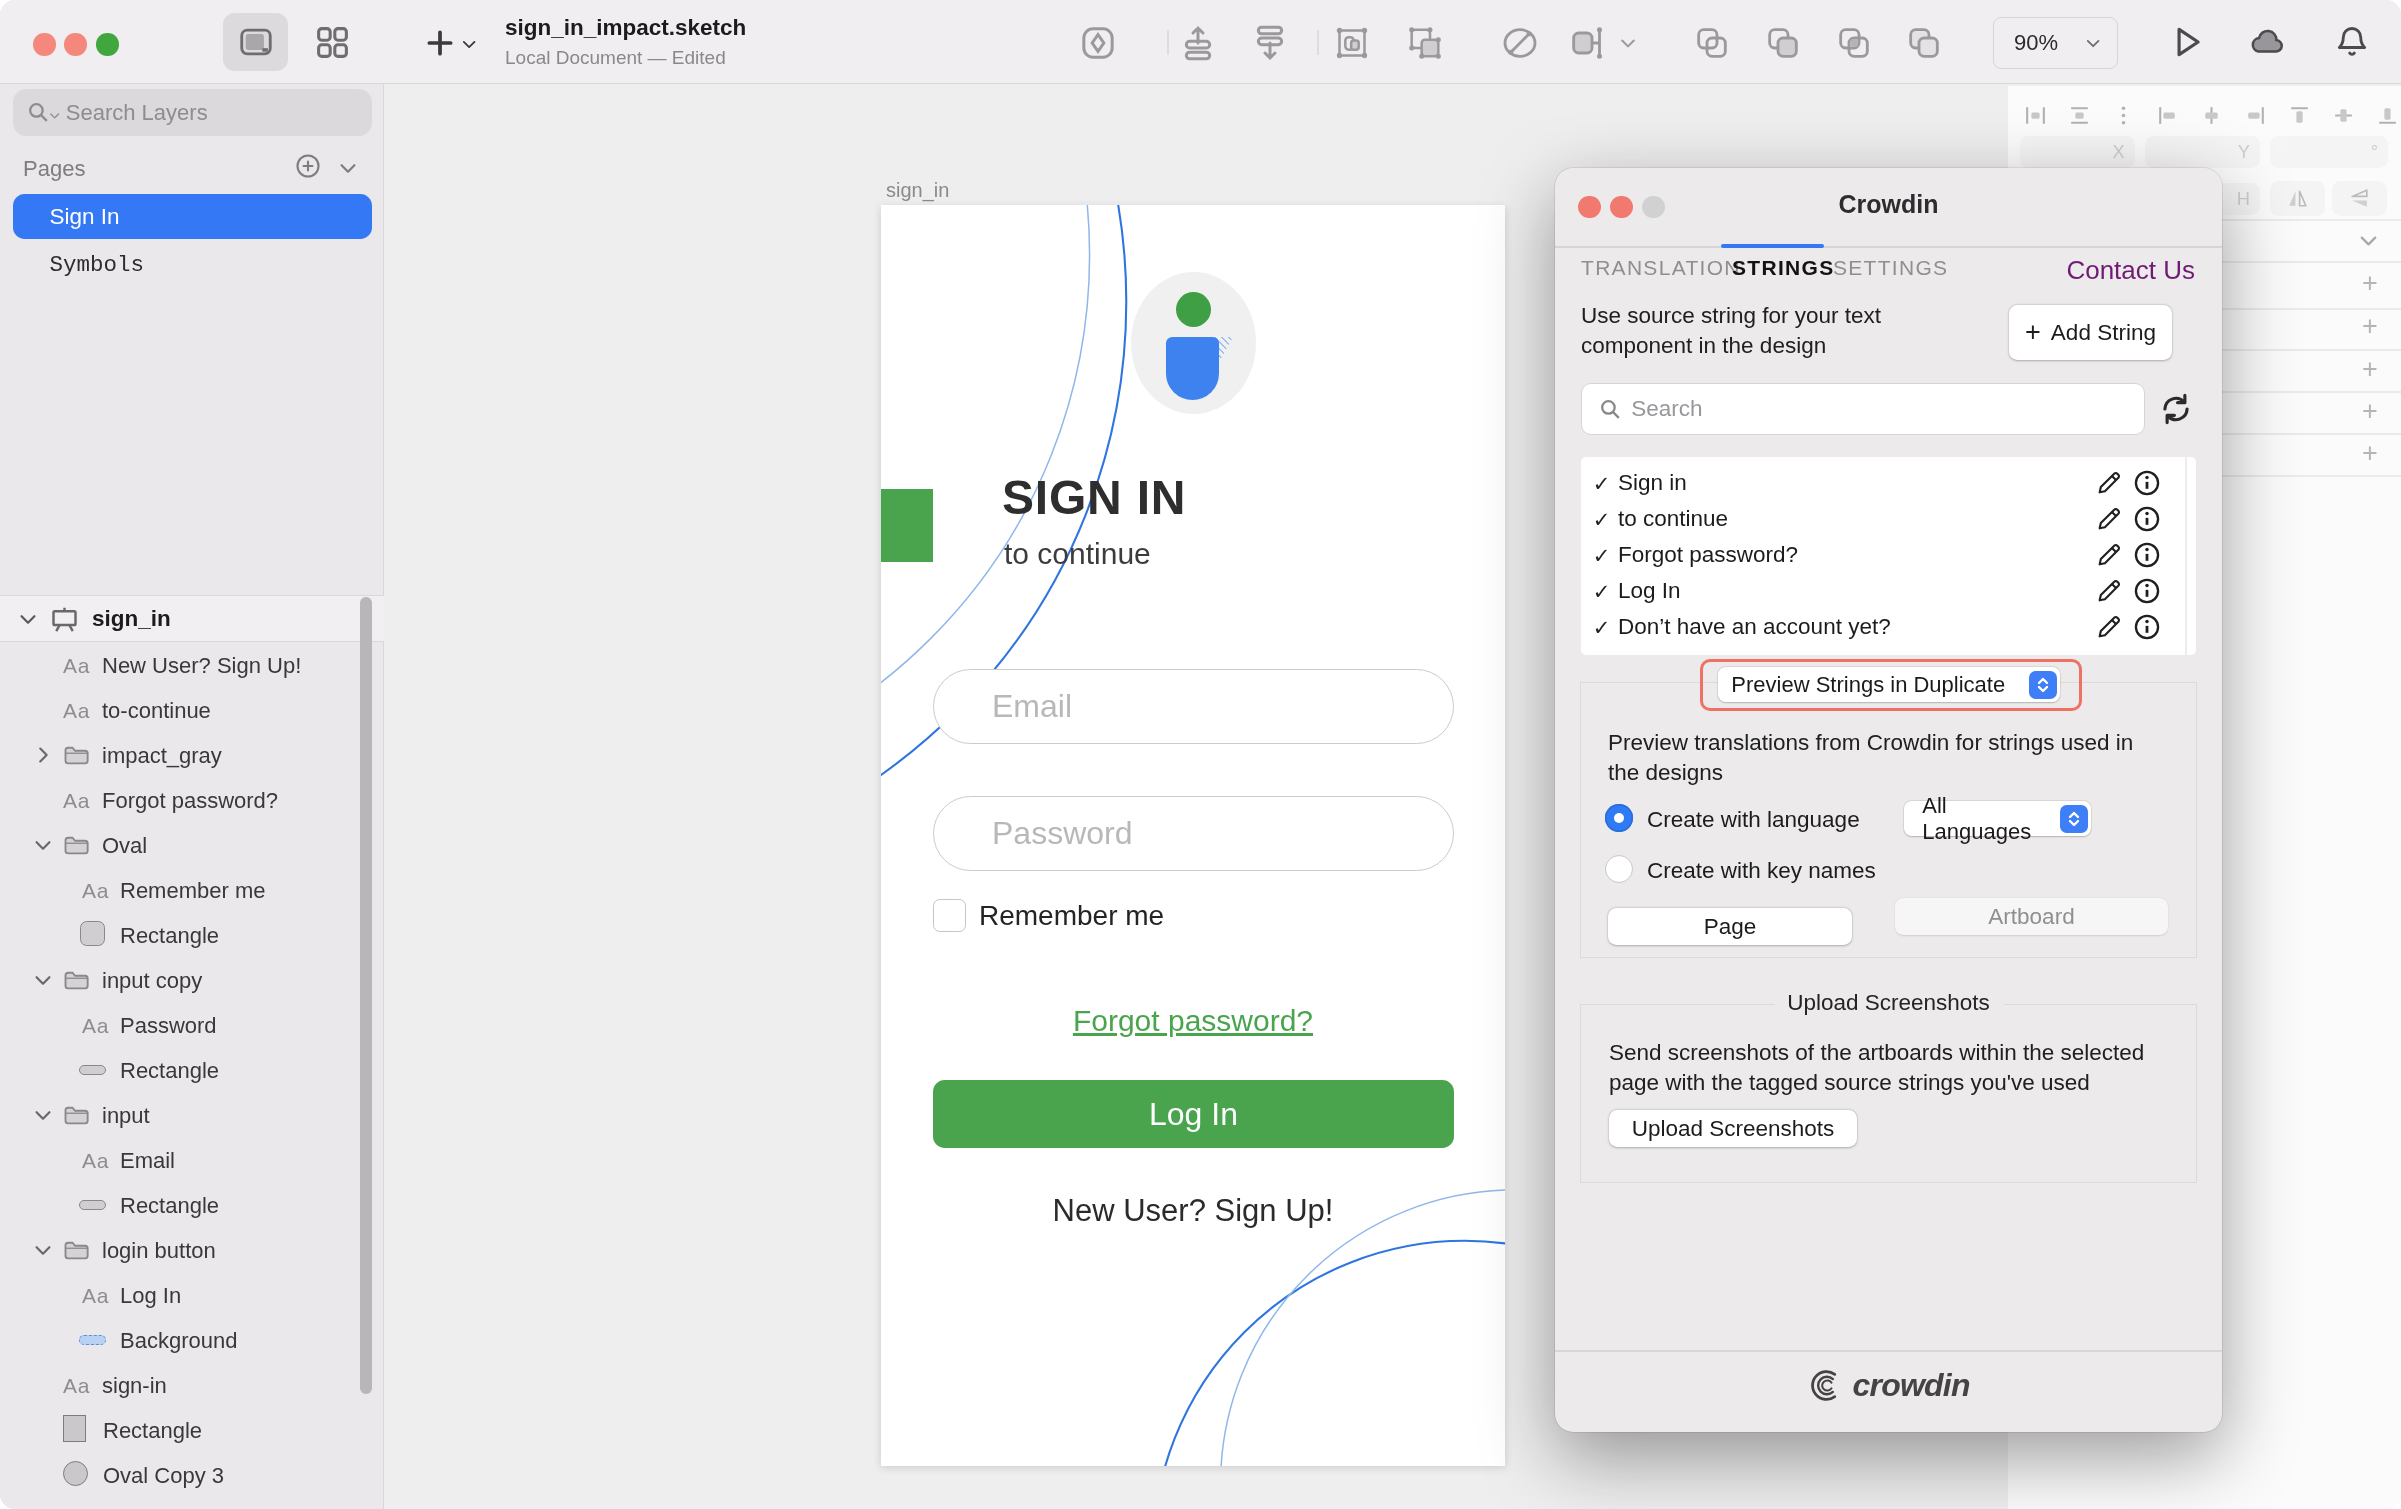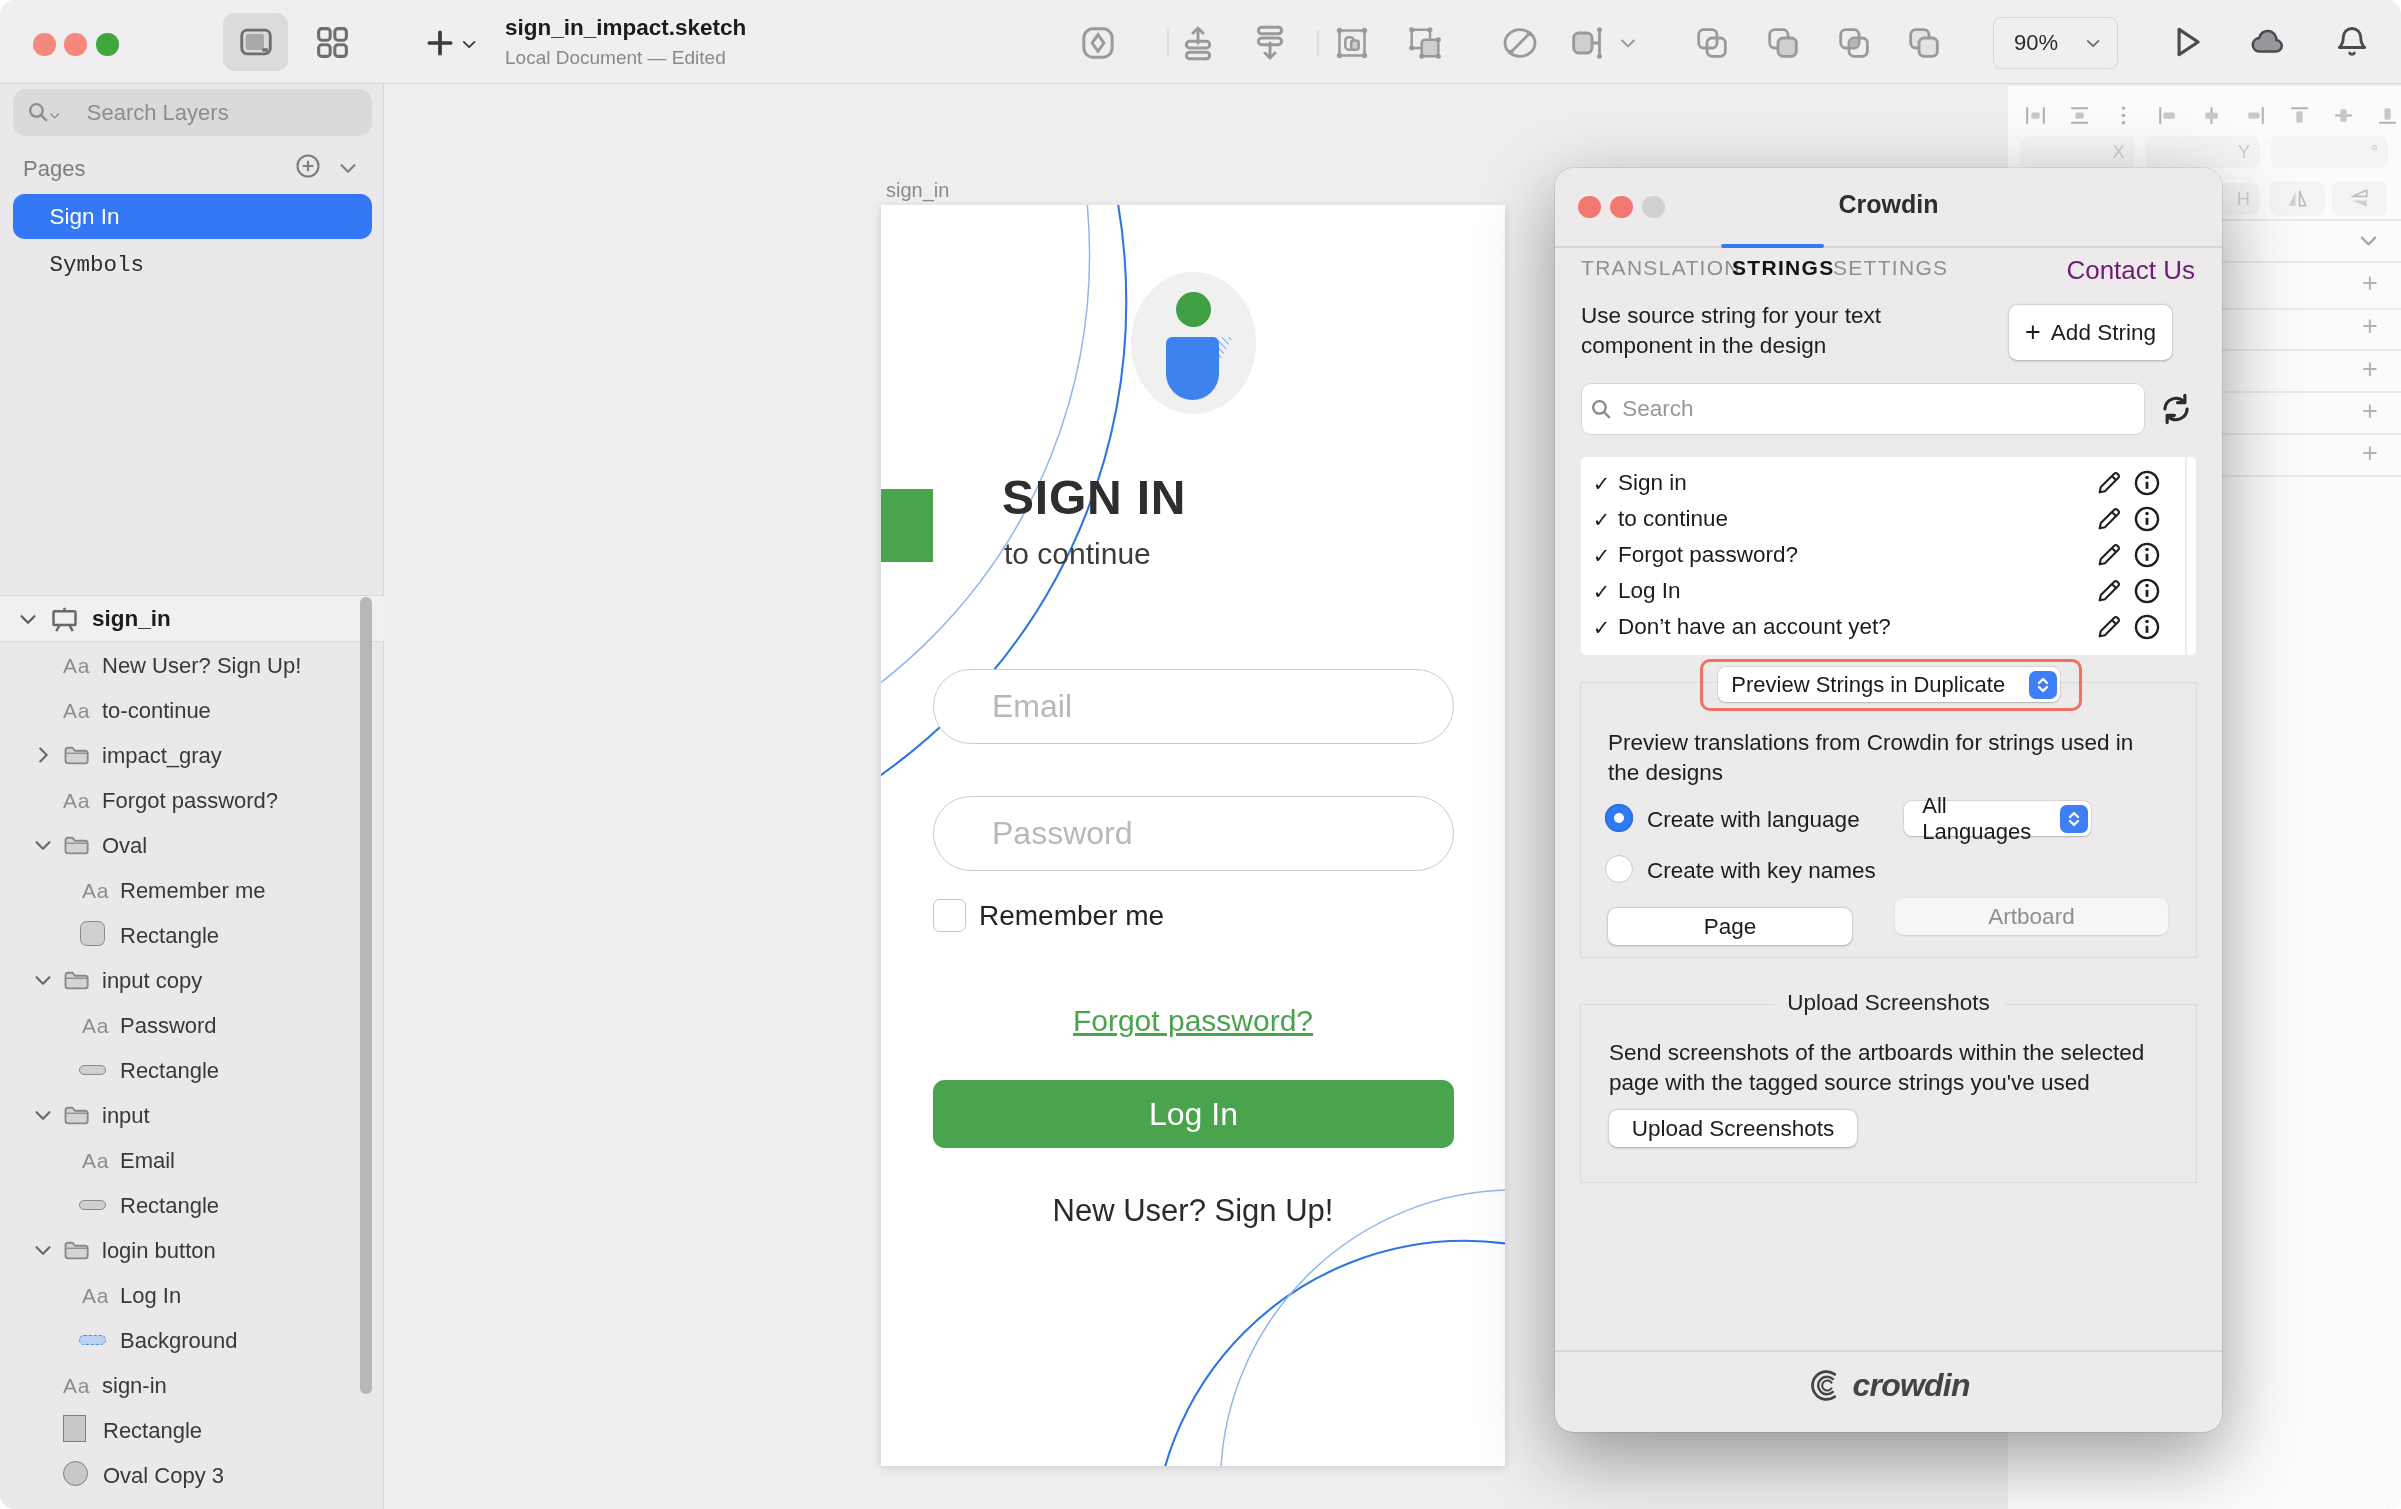--- a/index.html
+++ b/index.html
@@ -15,21 +15,21 @@
   .tbicon { color:#9b999b; }
   .tbicon-dark { color:#4c4a4c; }
   .tbsep { width:1.7px; height:25px; background:#dedcde; top:30px; }
   .doc-title { font-size:22.5px; font-weight:bold; color:#1c1c1c; }
   .doc-status { font-size:19px; color:#8a888a; }
   .zoombox { border:1.7px solid #d6d4d6; border-radius:8.3px; display:flex; align-items:center; padding:0 15px 0 20px; font-size:22px; color:#2b2b2b; }
 
   
   .sidebar { left:0; top:84px; width:384px; height:1425px; background:#eae8ea; border-right:1.7px solid #d9d7d9; z-index:4; }
   .searchfield { background:#dbd9db; border-radius:13.3px; display:flex; align-items:center; padding-left:13.3px; }
-  .searchfield input { border:none; outline:none; background:transparent; font-size:22px; color:#3a383a; width:275px; font-family:inherit;margin-left:21px; }
+  .searchfield input { border:none; outline:none; background:transparent; font-size:22px; color:#3a383a; width:275px; font-family:inherit; }
   .searchfield input::placeholder { color:#8e8c8e; }
   .pages-label { font-size:22px; color:#7e7c7e; font-weight:500; }
   .pagerow-sel { background:#3478f6; border-radius:11.7px; }
   .pagerow-sel span { color:#ffffff; font-size:22.5px; font-weight:500; }
   .pagerow span { color:#2e2c2e; font-size:22.5px;font-family:Liberation Mono, monospace; }
   .abheader { background:#f1eff1; border-top:1.7px solid #dad8da; border-bottom:1.7px solid #dad8da; }
   .abheader .lbl { font-size:22.5px; font-weight:bold; color:#1c1c1c; }
   .lrow { left:0; width:360px; height:45px; }
   .lrow .lbl { font-size:22px; color:#3a383a; top:11px; }
   .aa { font-size:21px; color:#8e8c8e; letter-spacing:0.8px; }
@@ -61,21 +61,21 @@
   .dialog { left:1555px; top:168px; width:667px; height:1264px; background:#eceaeb; border-radius:18.3px;
             box-shadow:0 0 0 0.8px rgba(0,0,0,0.10), 0 25px 75px rgba(0,0,0,0.38); z-index:10; }
   .dlg-title { left:0; right:0; top:22px; text-align:center; font-size:25px; font-weight:bold; color:#2e2c2e; }
   .tab { font-size:21px; letter-spacing:1.3px; color:#908e90; }
   .tab.active { color:#131313; font-weight:bold; }
   .contact { font-size:26px; color:#701a75; }
   .dlg-text { font-size:22.5px; line-height:30px; color:#202020; }
   .mac-btn { background:#ffffff; border-radius:8.3px; box-shadow:0 0.8px 2.5px rgba(0,0,0,0.25), 0 0 0 0.8px rgba(0,0,0,0.04);
              display:flex; align-items:center; justify-content:center; font-size:22.5px; color:#1c1c1c; }
   .flat-btn { background:#f7f6f7; border-radius:8.3px; box-shadow:0 0.8px 1.7px rgba(0,0,0,0.12); display:flex; align-items:center; justify-content:center; font-size:22.5px; color:#908e90; }
-  .dlg-search { background:#fff; border:1.7px solid #d7d5d7; border-radius:10px; display:flex; align-items:center; padding-left:7px; }
+  .dlg-search { background:#fff; border:1.7px solid #d7d5d7; border-radius:10px; display:flex; align-items:center; padding-left:16px; }
   .dlg-search input { border:none; outline:none; background:transparent; font-size:22.5px; color:#2b2b2b; width:467px; font-family:inherit; }
   .dlg-search input::placeholder { color:#98969a; }
   .stringlist { background:#ffffff; border-radius:5px; }
   .strow { left:0; width:615px; height:36px; }
   .strow .check { position:absolute; left:11.7px; top:6.7px; font-size:21px; color:#1f1f1f; }
   .strow .lbl { position:absolute; left:37px; top:5px; font-size:22.5px; color:#1c1c1c; }
   .rowicon { color:#1f1f1f; }
   .redbox { border:3.3px solid #ee7163; border-radius:10px; }
   .popup { background:#fff; border-radius:7.5px; box-shadow:0 0.8px 1.7px rgba(0,0,0,0.2), 0 0 0 0.8px rgba(0,0,0,0.06);
            display:flex; align-items:center; font-size:22px; color:#1a1a1a; }

